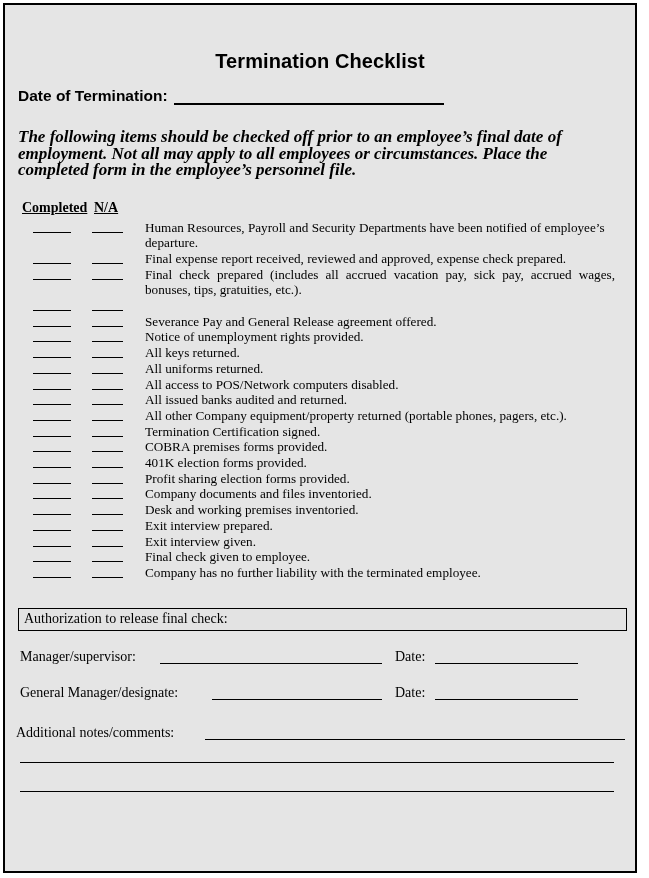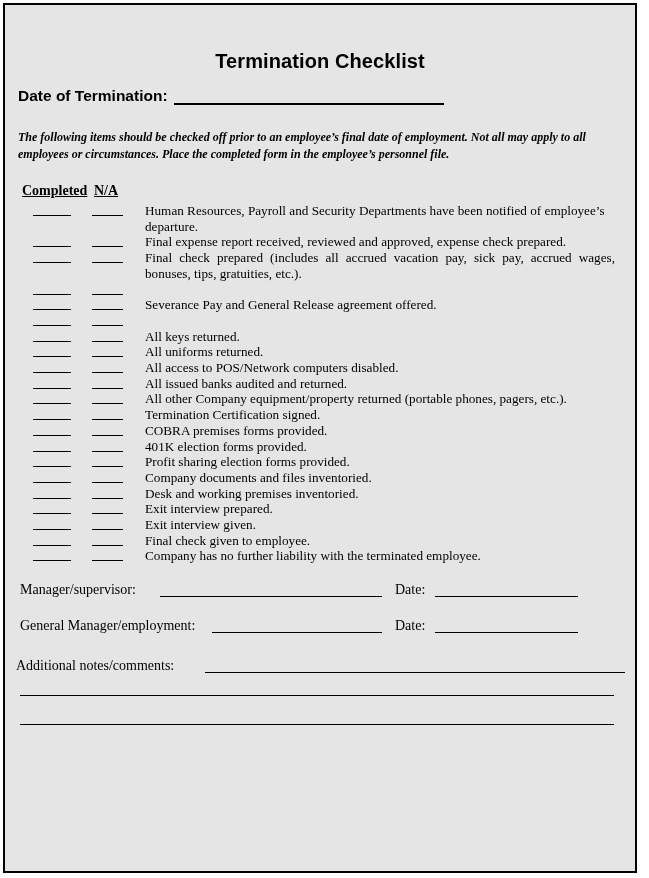--- a/index.html
+++ b/index.html
@@ -56,21 +56,21 @@
     margin-left: 6px;
   }
   .rule-name { width: 305px; }
   .rule-date { width: 270px; }
 
   
   .instructions {
     font-family: "Liberation Serif", serif;
     font-style: italic;
     font-weight: bold;
-    font-size: 12px;
+    font-size: 17px;
     line-height: 16.5px;
     margin: 24px 13px 0 13px;
     width: 598px;
   }
 
   
   .col-heads {
     margin-top: 21px;
     margin-left: 13px;
     font-family: "Liberation Serif", serif;
@@ -215,20 +215,21 @@
         <span class="blank blank-na"></span>
       </div>
       <div class="check-row">
         <span class="blank blank-completed"></span>
         <span class="blank blank-na"></span>
         <div class="item-text">Severance Pay and General Release agreement offered.</div>
       </div>
       <div class="check-row">
         <span class="blank blank-completed"></span>
         <span class="blank blank-na"></span>
+        <div class="item-text">Notice of unemployment rights provided.</div>
       </div>
       <div class="check-row">
         <span class="blank blank-completed"></span>
         <span class="blank blank-na"></span>
         <div class="item-text">All keys returned.</div>
       </div>
       <div class="check-row">
         <span class="blank blank-completed"></span>
         <span class="blank blank-na"></span>
         <div class="item-text">All uniforms returned.</div>
@@ -293,30 +294,31 @@
         <span class="blank blank-na"></span>
         <div class="item-text">Final check given to employee.</div>
       </div>
       <div class="check-row">
         <span class="blank blank-completed"></span>
         <span class="blank blank-na"></span>
         <div class="item-text">Company has no further liability with the terminated employee.</div>
       </div>
     </div>
 
+  <div class="auth-banner">Authorization to release final check:</div>
 
   <div class="sig-row s1">
     <span class="sig-label">Manager/supervisor:</span>
     <span class="sig-rule sig-rule-1"></span>
     <span class="date-label">Date:</span>
     <span class="date-rule"></span>
   </div>
 
   <div class="sig-row s2">
-    <span class="sig-label">General Manager/employment:</span>
+    <span class="sig-label">General Manager/designate:</span>
     <span class="sig-rule sig-rule-2"></span>
     <span class="date-label">Date:</span>
     <span class="date-rule"></span>
   </div>
 
   <div class="notes-row">
     <span class="notes-label">Additional notes/comments:</span>
     <span class="notes-rule-first"></span>
   </div>
 

